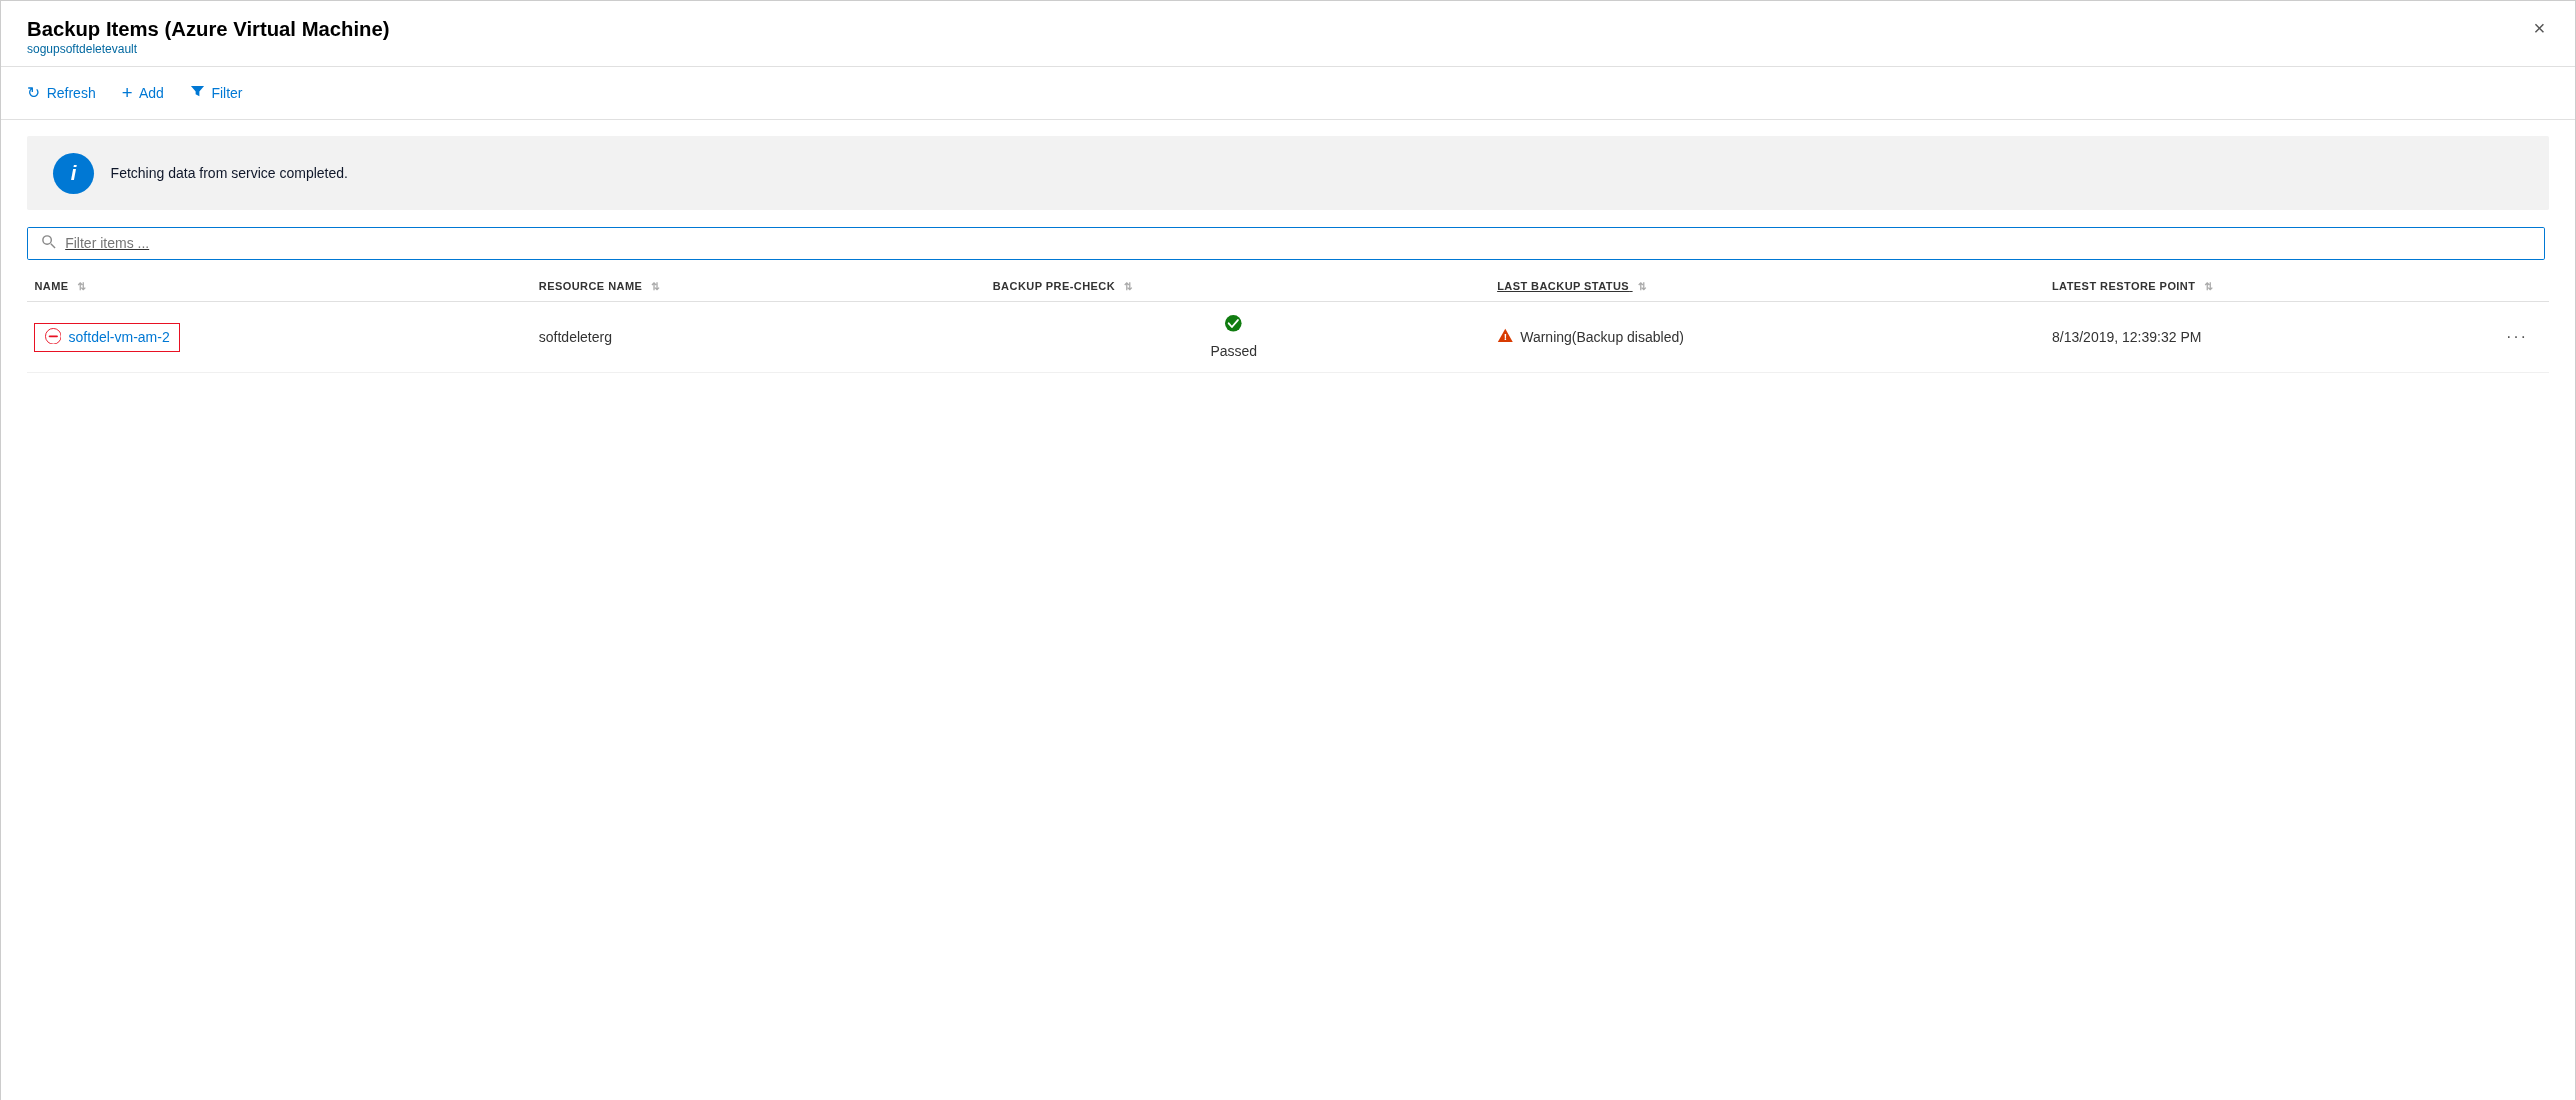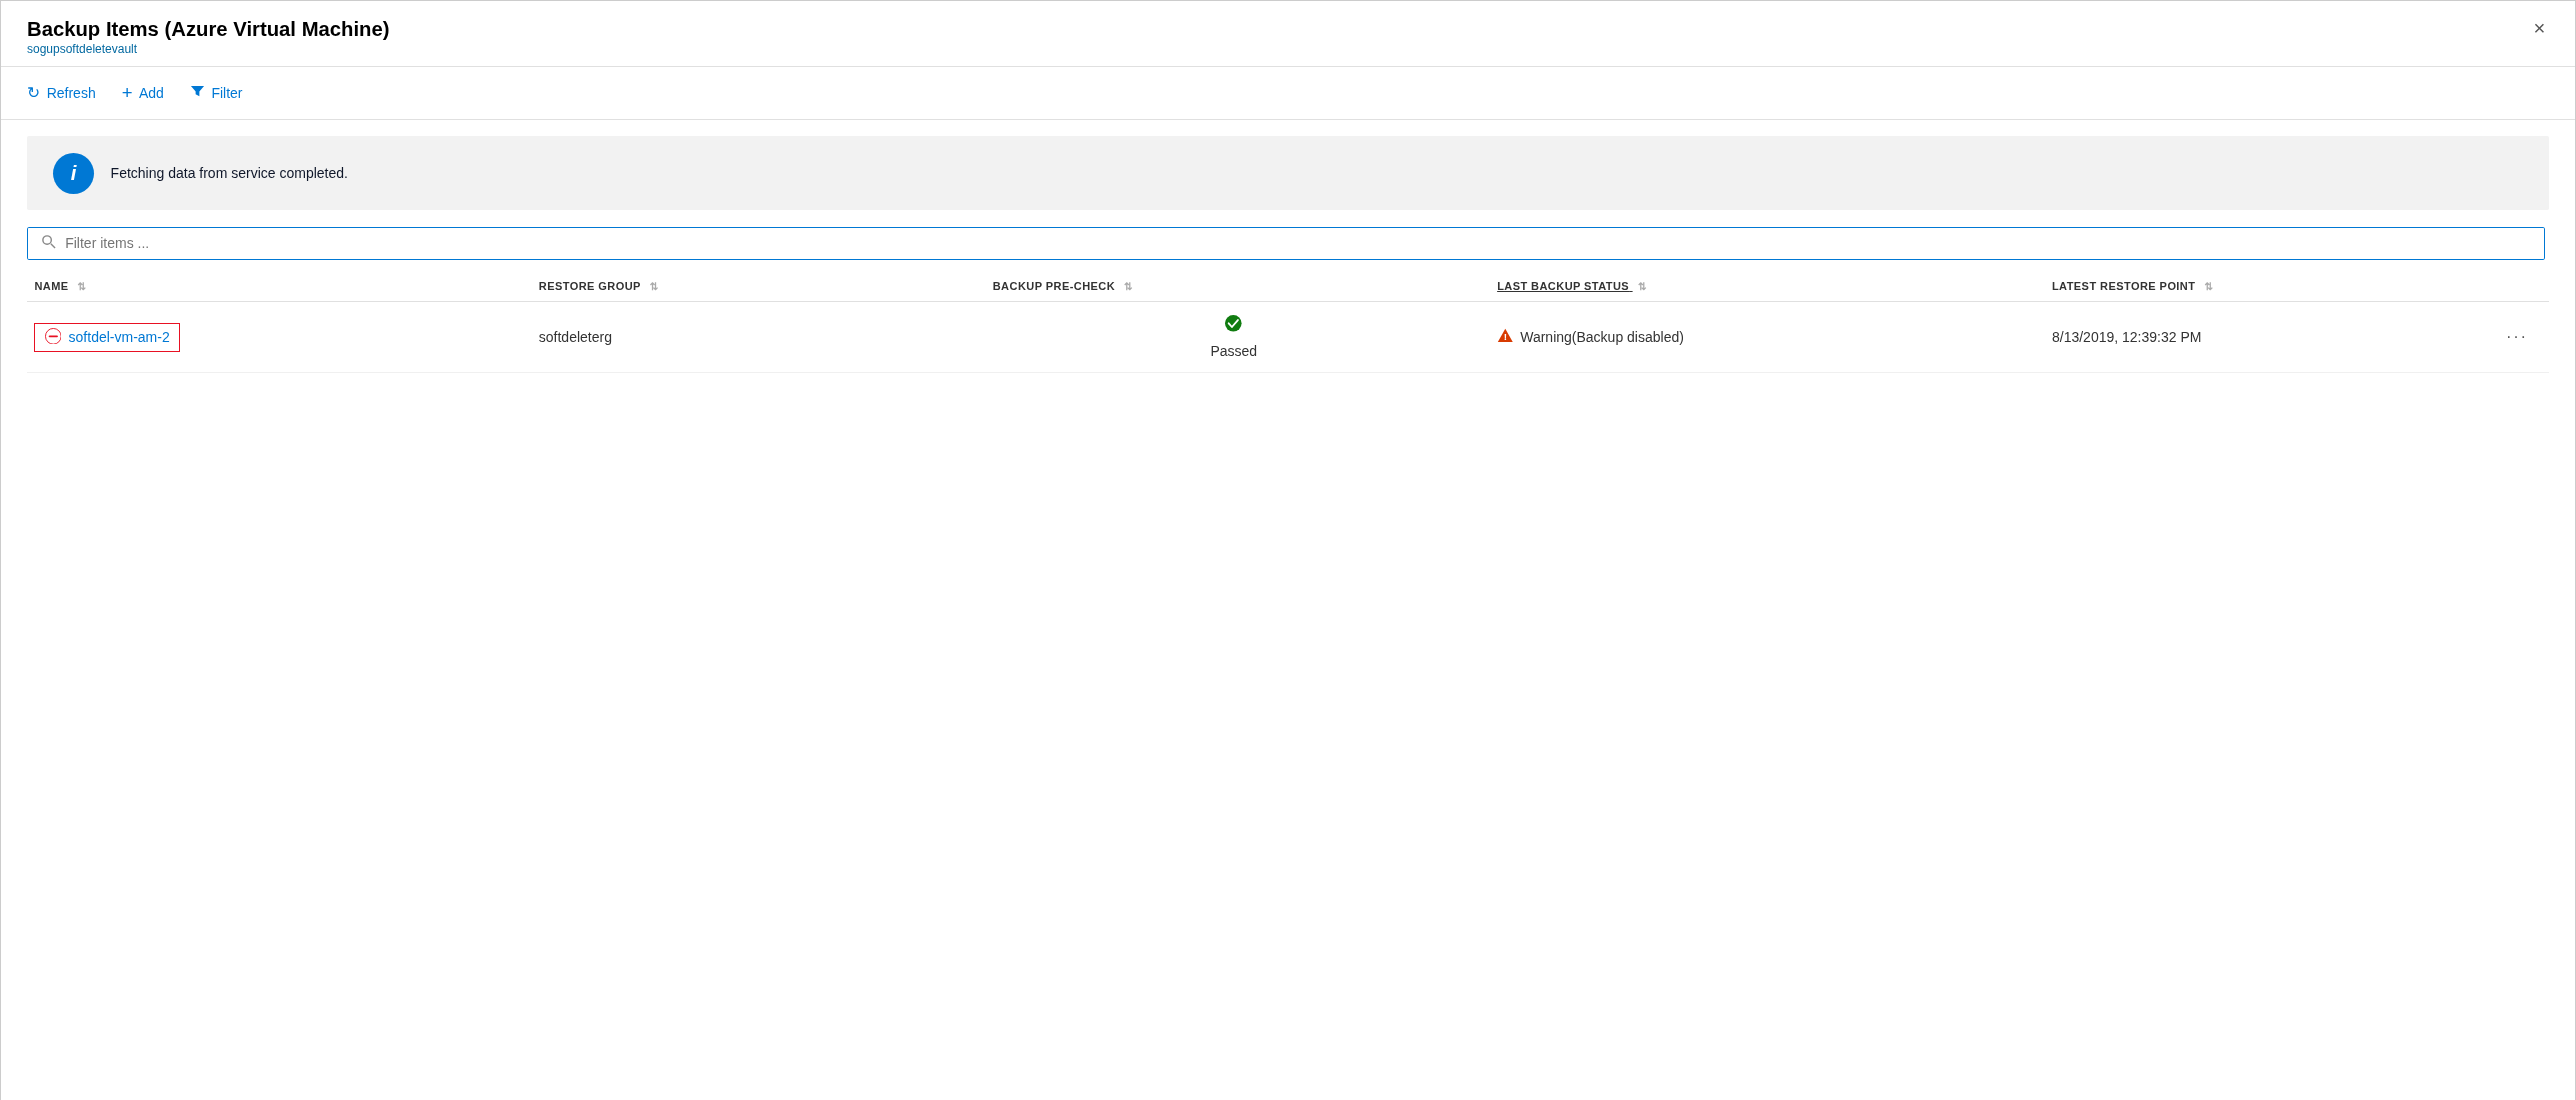--- a/index.html
+++ b/index.html
@@ -91,20 +91,21 @@
       font-weight: 700;
       font-style: italic;
       line-height: 1;
     }
     .info-text {
       font-size: 14px;
       color: #0f172a;
     }
     .search-bar-wrap {
       padding: 0 30px 11px 26px;
+      text-decoration: underline;
     }
     .search-bar {
       display: flex;
       align-items: center;
       border: 0.9px solid #0078d4;
       border-radius: 1.8px;
       padding: 6.5px 13px;
       gap: 9.2px;
       width: 100%;
     }
@@ -255,21 +256,21 @@
 
   <div class="table-wrap">
     <table>
       <thead>
         <tr>
           <th style="width:20%;">
             <span>NAME</span>
             <span class="sort-icon">⇅</span>
           </th>
           <th style="width:18%;">
-            <span>RESTORE GROUP</span>
+            <span>RESOURCE NAME</span>
             <span class="sort-icon">⇅</span>
           </th>
           <th style="width:20%;">
             <span>BACKUP PRE-CHECK</span>
             <span class="sort-icon">⇅</span>
           </th>
           <th style="width:22%;text-decoration:underline;">
             <span>LAST BACKUP STATUS</span>
             <span class="sort-icon">⇅</span>
           </th>

